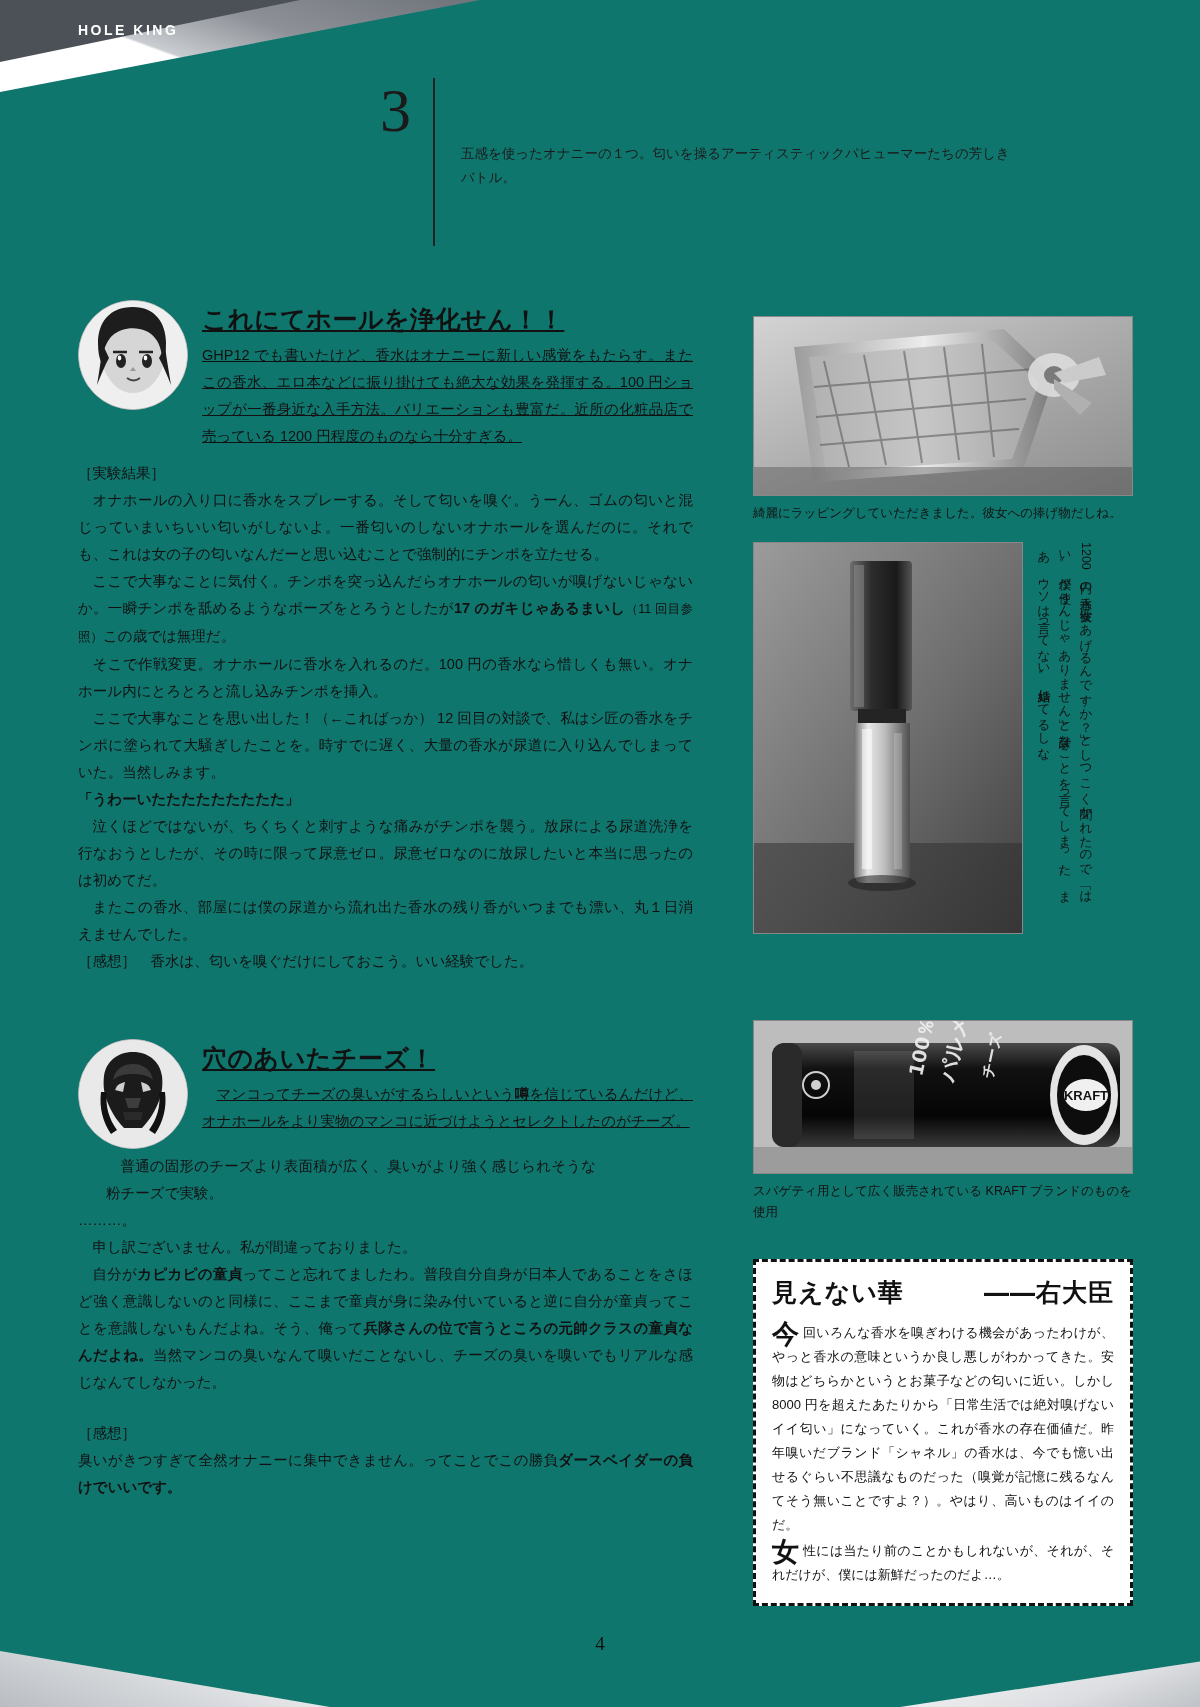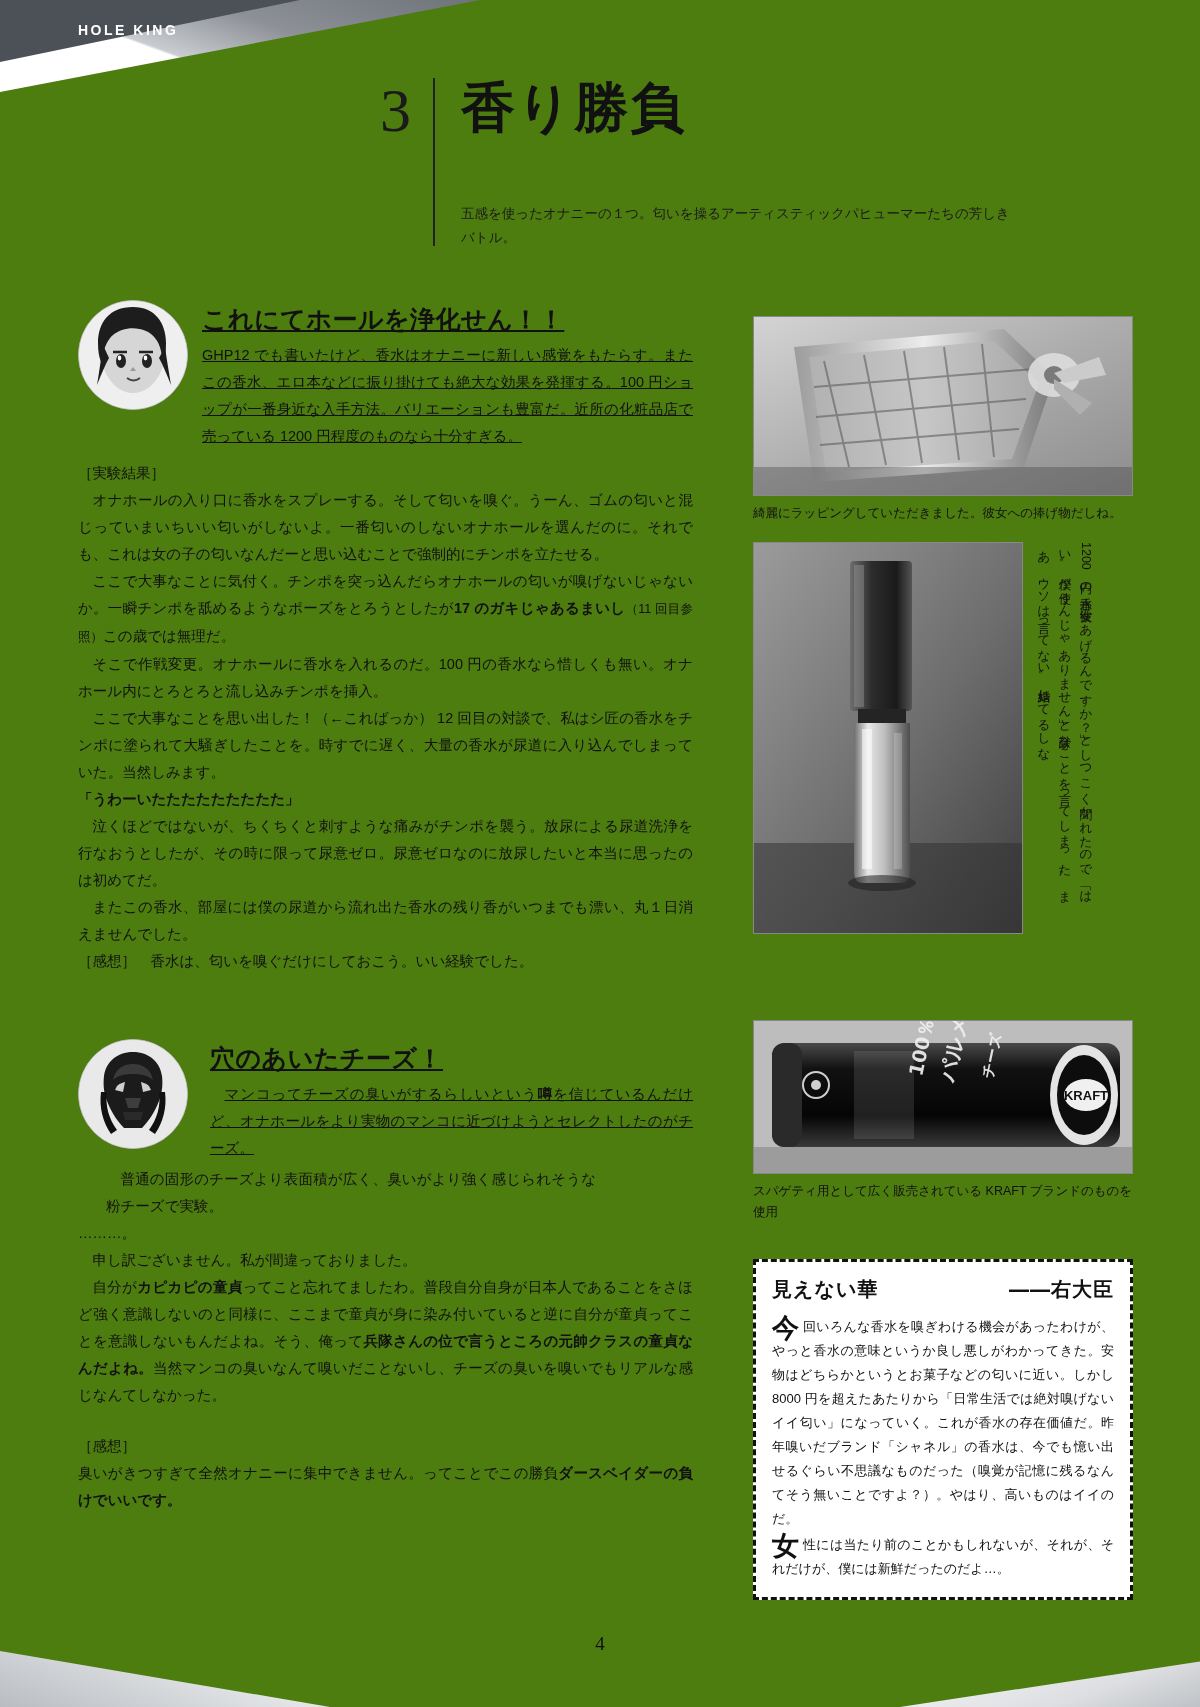--- a/index.html
+++ b/index.html
@@ -9,21 +9,21 @@
   }
   body {
     font-family: "Liberation Sans", sans-serif;
     color: #111;
   }
   .page {
     position: relative;
     width: 1200px;
     height: 1707px;
     overflow: hidden;
-    background: #4d7c0f;
+    background: #0f766e;
   }
 
   
   .corner-tl {
     position: absolute;
     top: 0; left: 0;
     width: 480px; height: 92px;
     background: linear-gradient(200deg, #6e7279 0%, #8d9197 38%, #c9ccd0 62%, #ffffff 63%);
     clip-path: polygon(0 0, 100% 0, 0 100%);
   }
@@ -173,21 +173,21 @@
   }
 
   
   .dash-box {
     border: 3px dashed #111;
     padding: 14px 16px 16px 16px;
     background: #fff;
   }
   .dash-box .bx-title {
     font-family: "DejaVu Sans", sans-serif;
-    font-size: 20px;
+    font-size: 25px;
     font-weight: bold;
     letter-spacing: 1px;
     margin-bottom: 12px;
     display: flex;
     justify-content: space-between;
     align-items: baseline;
   }
   .dash-box .bx-body {
     font-size: 13px;
     line-height: 24px;
@@ -225,21 +225,20 @@
   <div class="corner-bl"></div>
   <div class="corner-br"></div>
 
   <div class="running-head">HOLE KING</div>
 
   <div class="title-block">
     <div class="title-row">
       <div class="chap-num">3</div>
       <div class="chap-rule"></div>
       <div style="flex:1">
-        <div class="chap-title">香り勝負</div>
         <div class="chap-lead" style="margin-left:0;margin-top:64px;">五感を使ったオナニーの１つ。匂いを操るアーティスティックパヒューマーたちの芳しきバトル。</div>
       </div>
     </div>
   </div>
 
   <div class="col-left">
 
     <div class="sec-head">
       <div class="avatar">
         <svg width="108" height="108" viewBox="0 0 108 108" aria-hidden="true">
@@ -266,21 +265,21 @@
     <p class="p mt10">［実験結果］</p>
     <p class="p indent">オナホールの入り口に香水をスプレーする。そして匂いを嗅ぐ。うーん、ゴムの匂いと混じっていまいちいい匂いがしないよ。一番匂いのしないオナホールを選んだのに。それでも、これは女の子の匂いなんだーと思い込むことで強制的にチンポを立たせる。</p>
     <p class="p indent"><span>ここで大事なことに気付く。チンポを突っ込んだらオナホールの匂いが嗅げないじゃないか。一瞬チンポを舐めるようなポーズをとろうとしたが</span><span class="b">17 のガキじゃあるまいし</span><span class="small">（11 回目参照）</span><span>この歳では無理だ。</span></p>
     <p class="p indent">そこで作戦変更。オナホールに香水を入れるのだ。100 円の香水なら惜しくも無い。オナホール内にとろとろと流し込みチンポを挿入。</p>
     <p class="p indent">ここで大事なことを思い出した！（←こればっか） 12 回目の対談で、私はシ匠の香水をチンポに塗られて大騒ぎしたことを。時すでに遅く、大量の香水が尿道に入り込んでしまっていた。当然しみます。</p>
     <p class="p b">「うわーいたたたたたたたたた」</p>
     <p class="p indent">泣くほどではないが、ちくちくと刺すような痛みがチンポを襲う。放尿による尿道洗浄を行なおうとしたが、その時に限って尿意ゼロ。尿意ゼロなのに放尿したいと本当に思ったのは初めてだ。</p>
     <p class="p indent">またこの香水、部屋には僕の尿道から流れ出た香水の残り香がいつまでも漂い、丸１日消えませんでした。</p>
     <p class="p"><span>［感想］</span>　<span>香水は、匂いを嗅ぐだけにしておこう。いい経験でした。</span></p>
 
-    <div class="sec-head" style="margin-top:64px;gap:8px;">
+    <div class="sec-head" style="margin-top:64px;">
       <div class="avatar">
         <svg width="108" height="108" viewBox="0 0 108 108" aria-hidden="true">
           <rect width="108" height="108" fill="#e9e9e9"></rect>
           <path d="M54 12c-16 0-27 10-29 24-1 9 0 16 2 22 3 10 10 22 18 30h18c8-8 15-20 18-30 2-6 3-13 2-22C81 22 70 12 54 12z" fill="#1b1b1b"></path>
           <path d="M34 40c4-4 11-6 20-6s16 2 20 6c-2-10-9-16-20-16s-18 6-20 16z" fill="#3a3a3a"></path>
           <path d="M38 46c3-3 8-4 8-4l-2 10-8-2zM70 46c-3-3-8-4-8-4l2 10 8-2z" fill="#cfcfcf"></path>
           <path d="M46 58h16l-3 10h-10z" fill="#3d3d3d"></path>
           <path d="M44 72h20l-2 8H46z" fill="#2a2a2a"></path>
           <path d="M22 52c-2 16 2 30 10 42l6-4c-8-11-12-24-10-38z" fill="#111"></path>
           <path d="M86 52c2 16-2 30-10 42l-6-4c8-11 12-24 10-38z" fill="#111"></path>

